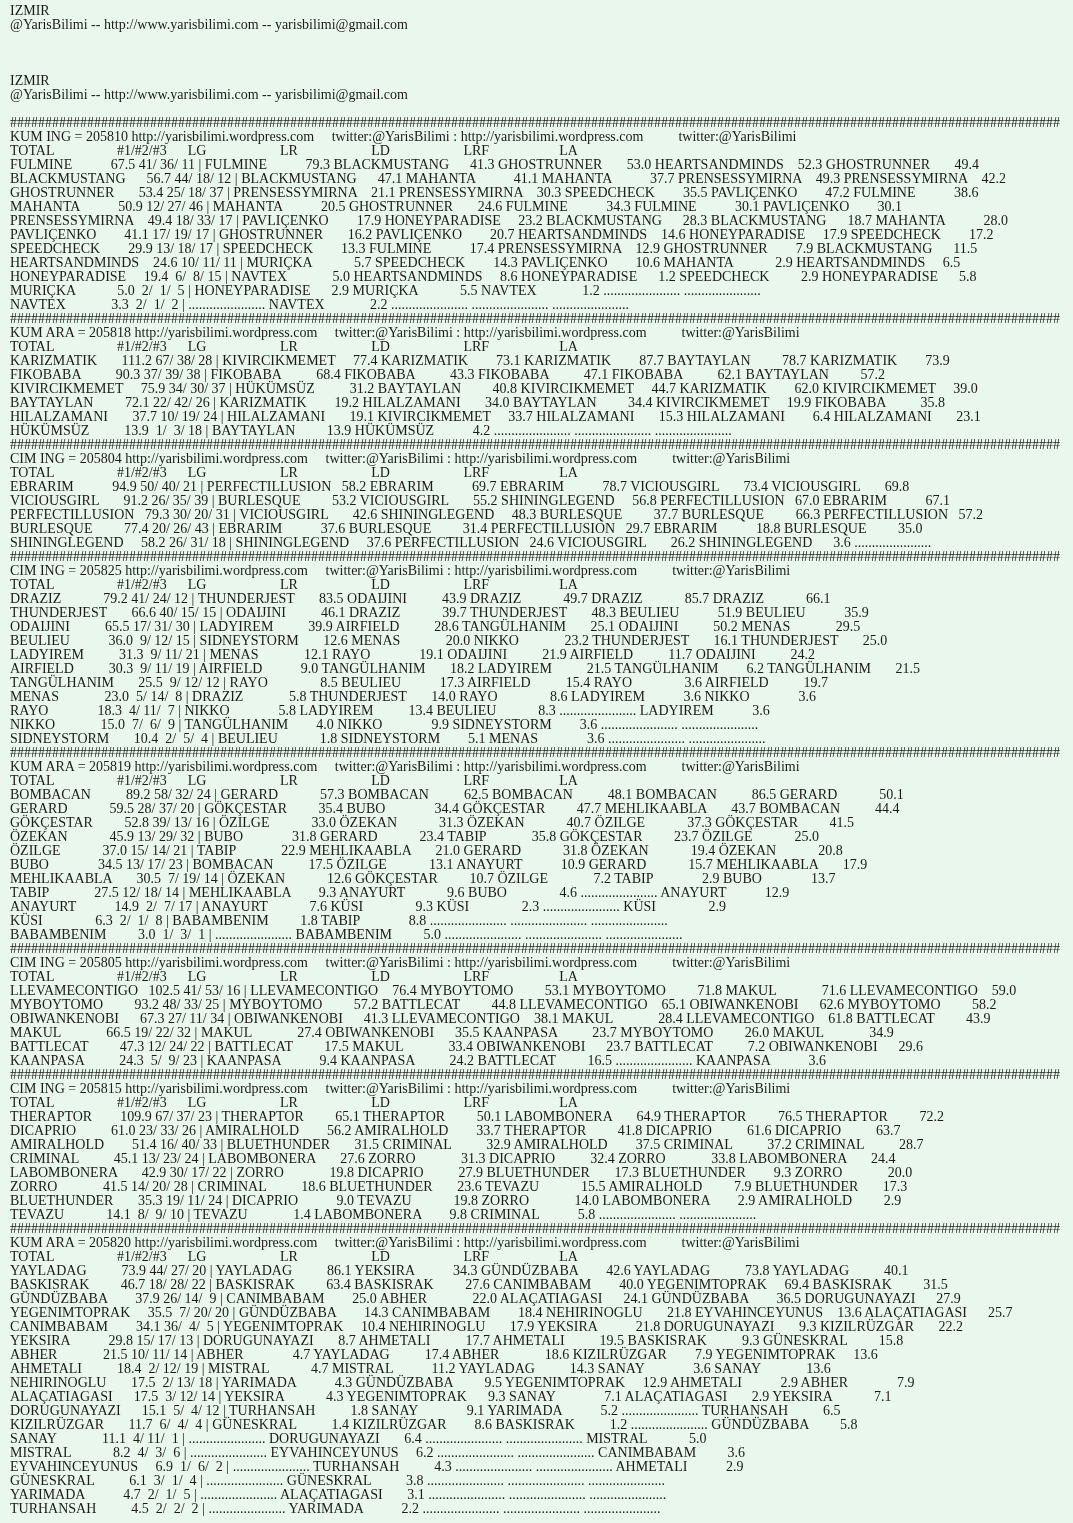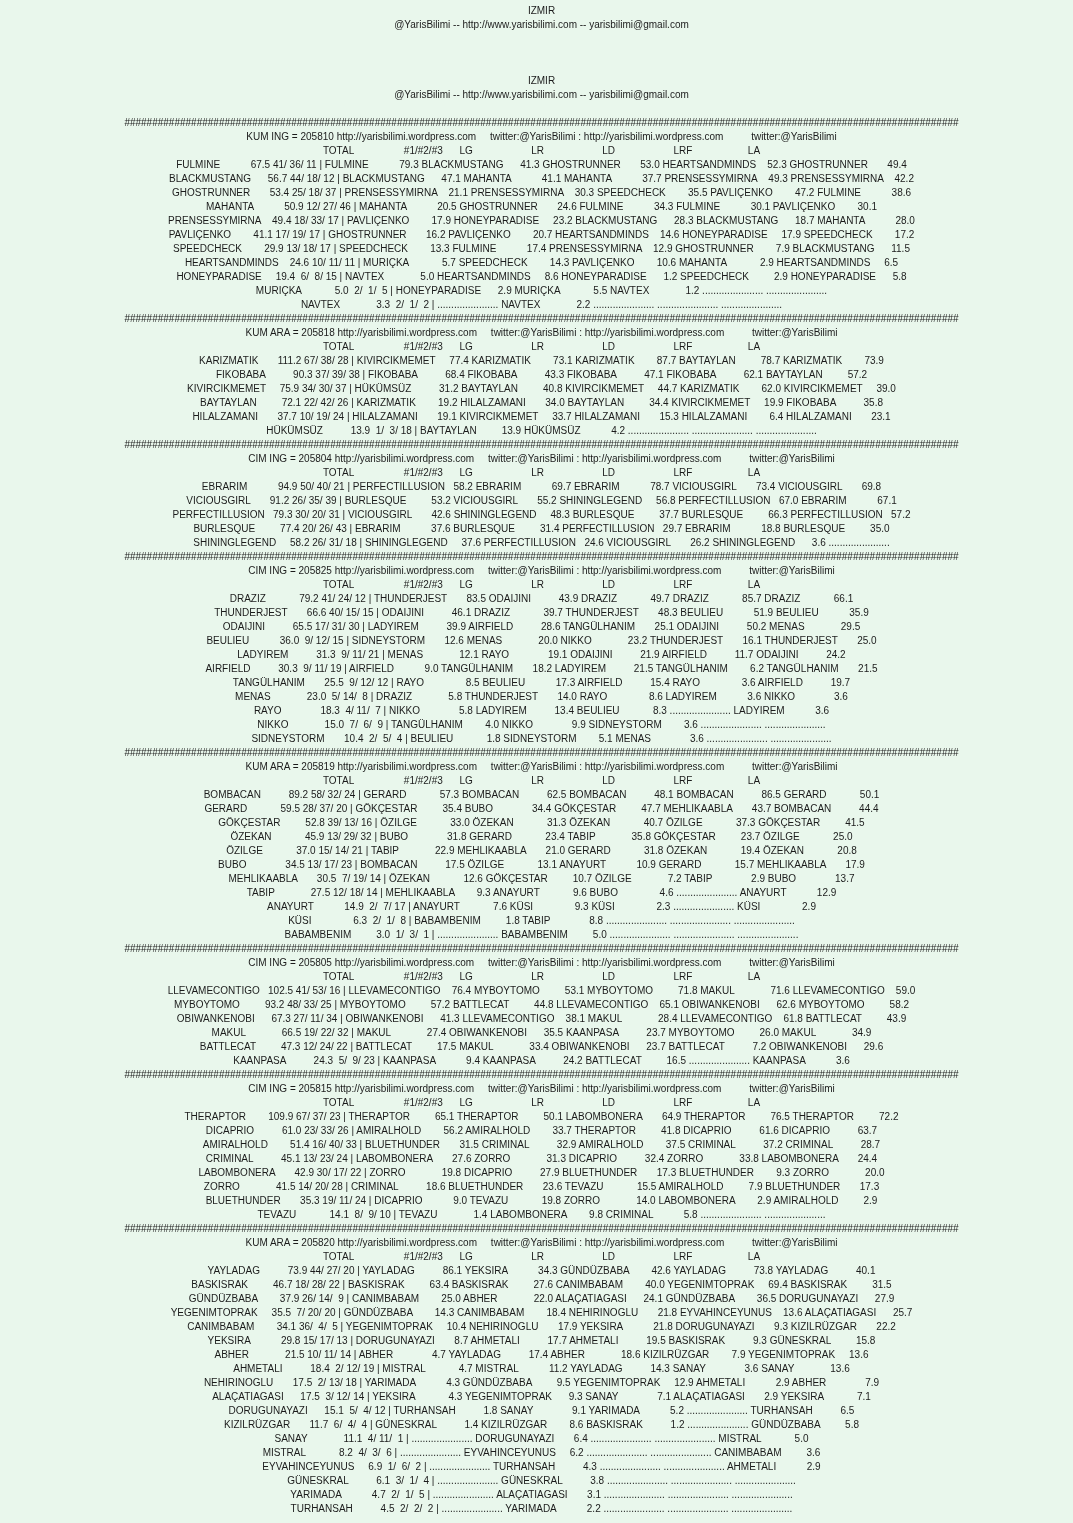--- a/index.html
+++ b/index.html
@@ -1,26 +1,25 @@
 <!DOCTYPE html>
 <html><head>
 <meta charset="utf-8">
 <style>
   html,body{margin:0;padding:0}
   body{
     width:1073px;height:1523px;overflow:hidden;
     background:#e9f7ec;
   }
   .report{
-    font-family:Liberation Sans, sans-serif;
-    font-size:10px;
+    font-family:Liberation Serif, serif;
+    font-size:14px;
     line-height:14px;
     color:#1b1b1b;
     padding:4px 0 0 10px;
     white-space:pre;
-    text-align:center;
   }
   .line{min-height:14px;white-space:pre}
 </style>
 </head>
 <body style="background: rgb(233, 247, 236);">
 
 <div class="report" id="report" style="color: rgb(27, 27, 27);"><div class="line">IZMIR</div><div class="line">@YarisBilimi -- http://www.yarisbilimi.com -- yarisbilimi@gmail.com</div><div class="line"></div><div class="line"></div><div class="line"></div><div class="line">IZMIR</div><div class="line">@YarisBilimi -- http://www.yarisbilimi.com -- yarisbilimi@gmail.com</div><div class="line"></div><div class="line">######################################################################################################################################################</div><div class="line">KUM ING = 205810 http://yarisbilimi.wordpress.com     twitter:@YarisBilimi : http://yarisbilimi.wordpress.com          twitter:@YarisBilimi</div><div class="line">TOTAL                  #1/#2/#3      LG                     LR                     LD                     LRF                    LA</div><div class="line">FULMINE           67.5 41/ 36/ 11 | FULMINE           79.3 BLACKMUSTANG      41.3 GHOSTRUNNER       53.0 HEARTSANDMINDS    52.3 GHOSTRUNNER       49.4</div><div class="line">BLACKMUSTANG      56.7 44/ 18/ 12 | BLACKMUSTANG      47.1 MAHANTA           41.1 MAHANTA           37.7 PRENSESSYMIRNA    49.3 PRENSESSYMIRNA    42.2</div><div class="line">GHOSTRUNNER       53.4 25/ 18/ 37 | PRENSESSYMIRNA    21.1 PRENSESSYMIRNA    30.3 SPEEDCHECK        35.5 PAVLIÇENKO        47.2 FULMINE           38.6</div><div class="line">MAHANTA           50.9 12/ 27/ 46 | MAHANTA           20.5 GHOSTRUNNER       24.6 FULMINE           34.3 FULMINE           30.1 PAVLIÇENKO        30.1</div><div class="line">PRENSESSYMIRNA    49.4 18/ 33/ 17 | PAVLIÇENKO        17.9 HONEYPARADISE     23.2 BLACKMUSTANG      28.3 BLACKMUSTANG      18.7 MAHANTA           28.0</div><div class="line">PAVLIÇENKO        41.1 17/ 19/ 17 | GHOSTRUNNER       16.2 PAVLIÇENKO        20.7 HEARTSANDMINDS    14.6 HONEYPARADISE     17.9 SPEEDCHECK        17.2</div><div class="line">SPEEDCHECK        29.9 13/ 18/ 17 | SPEEDCHECK        13.3 FULMINE           17.4 PRENSESSYMIRNA    12.9 GHOSTRUNNER        7.9 BLACKMUSTANG      11.5</div><div class="line">HEARTSANDMINDS    24.6 10/ 11/ 11 | MURIÇKA            5.7 SPEEDCHECK        14.3 PAVLIÇENKO        10.6 MAHANTA            2.9 HEARTSANDMINDS     6.5</div><div class="line">HONEYPARADISE     19.4  6/  8/ 15 | NAVTEX             5.0 HEARTSANDMINDS     8.6 HONEYPARADISE      1.2 SPEEDCHECK         2.9 HONEYPARADISE      5.8</div><div class="line">MURIÇKA            5.0  2/  1/  5 | HONEYPARADISE      2.9 MURIÇKA            5.5 NAVTEX             1.2 ...................... ......................</div><div class="line">NAVTEX             3.3  2/  1/  2 | ...................... NAVTEX             2.2 ...................... ...................... ......................</div><div class="line">######################################################################################################################################################</div><div class="line">KUM ARA = 205818 http://yarisbilimi.wordpress.com     twitter:@YarisBilimi : http://yarisbilimi.wordpress.com          twitter:@YarisBilimi</div><div class="line">TOTAL                  #1/#2/#3      LG                     LR                     LD                     LRF                    LA</div><div class="line">KARIZMATIK       111.2 67/ 38/ 28 | KIVIRCIKMEMET     77.4 KARIZMATIK        73.1 KARIZMATIK        87.7 BAYTAYLAN         78.7 KARIZMATIK        73.9</div><div class="line">FIKOBABA          90.3 37/ 39/ 38 | FIKOBABA          68.4 FIKOBABA          43.3 FIKOBABA          47.1 FIKOBABA          62.1 BAYTAYLAN         57.2</div><div class="line">KIVIRCIKMEMET     75.9 34/ 30/ 37 | HÜKÜMSÜZ          31.2 BAYTAYLAN         40.8 KIVIRCIKMEMET     44.7 KARIZMATIK        62.0 KIVIRCIKMEMET     39.0</div><div class="line">BAYTAYLAN         72.1 22/ 42/ 26 | KARIZMATIK        19.2 HILALZAMANI       34.0 BAYTAYLAN         34.4 KIVIRCIKMEMET     19.9 FIKOBABA          35.8</div><div class="line">HILALZAMANI       37.7 10/ 19/ 24 | HILALZAMANI       19.1 KIVIRCIKMEMET     33.7 HILALZAMANI       15.3 HILALZAMANI        6.4 HILALZAMANI       23.1</div><div class="line">HÜKÜMSÜZ          13.9  1/  3/ 18 | BAYTAYLAN         13.9 HÜKÜMSÜZ           4.2 ...................... ...................... ......................</div><div class="line">######################################################################################################################################################</div><div class="line">CIM ING = 205804 http://yarisbilimi.wordpress.com     twitter:@YarisBilimi : http://yarisbilimi.wordpress.com          twitter:@YarisBilimi</div><div class="line">TOTAL                  #1/#2/#3      LG                     LR                     LD                     LRF                    LA</div><div class="line">EBRARIM           94.9 50/ 40/ 21 | PERFECTILLUSION   58.2 EBRARIM           69.7 EBRARIM           78.7 VICIOUSGIRL       73.4 VICIOUSGIRL       69.8</div><div class="line">VICIOUSGIRL       91.2 26/ 35/ 39 | BURLESQUE         53.2 VICIOUSGIRL       55.2 SHININGLEGEND     56.8 PERFECTILLUSION   67.0 EBRARIM           67.1</div><div class="line">PERFECTILLUSION   79.3 30/ 20/ 31 | VICIOUSGIRL       42.6 SHININGLEGEND     48.3 BURLESQUE         37.7 BURLESQUE         66.3 PERFECTILLUSION   57.2</div><div class="line">BURLESQUE         77.4 20/ 26/ 43 | EBRARIM           37.6 BURLESQUE         31.4 PERFECTILLUSION   29.7 EBRARIM           18.8 BURLESQUE         35.0</div><div class="line">SHININGLEGEND     58.2 26/ 31/ 18 | SHININGLEGEND     37.6 PERFECTILLUSION   24.6 VICIOUSGIRL       26.2 SHININGLEGEND      3.6 ......................</div><div class="line">######################################################################################################################################################</div><div class="line">CIM ING = 205825 http://yarisbilimi.wordpress.com     twitter:@YarisBilimi : http://yarisbilimi.wordpress.com          twitter:@YarisBilimi</div><div class="line">TOTAL                  #1/#2/#3      LG                     LR                     LD                     LRF                    LA</div><div class="line">DRAZIZ            79.2 41/ 24/ 12 | THUNDERJEST       83.5 ODAIJINI          43.9 DRAZIZ            49.7 DRAZIZ            85.7 DRAZIZ            66.1</div><div class="line">THUNDERJEST       66.6 40/ 15/ 15 | ODAIJINI          46.1 DRAZIZ            39.7 THUNDERJEST       48.3 BEULIEU           51.9 BEULIEU           35.9</div><div class="line">ODAIJINI          65.5 17/ 31/ 30 | LADYIREM          39.9 AIRFIELD          28.6 TANGÜLHANIM       25.1 ODAIJINI          50.2 MENAS             29.5</div><div class="line">BEULIEU           36.0  9/ 12/ 15 | SIDNEYSTORM       12.6 MENAS             20.0 NIKKO             23.2 THUNDERJEST       16.1 THUNDERJEST       25.0</div><div class="line">LADYIREM          31.3  9/ 11/ 21 | MENAS             12.1 RAYO              19.1 ODAIJINI          21.9 AIRFIELD          11.7 ODAIJINI          24.2</div><div class="line">AIRFIELD          30.3  9/ 11/ 19 | AIRFIELD           9.0 TANGÜLHANIM       18.2 LADYIREM          21.5 TANGÜLHANIM        6.2 TANGÜLHANIM       21.5</div><div class="line">TANGÜLHANIM       25.5  9/ 12/ 12 | RAYO               8.5 BEULIEU           17.3 AIRFIELD          15.4 RAYO               3.6 AIRFIELD          19.7</div><div class="line">MENAS             23.0  5/ 14/  8 | DRAZIZ             5.8 THUNDERJEST       14.0 RAYO               8.6 LADYIREM           3.6 NIKKO              3.6</div><div class="line">RAYO              18.3  4/ 11/  7 | NIKKO              5.8 LADYIREM          13.4 BEULIEU            8.3 ...................... LADYIREM           3.6</div><div class="line">NIKKO             15.0  7/  6/  9 | TANGÜLHANIM        4.0 NIKKO              9.9 SIDNEYSTORM        3.6 ...................... ......................</div><div class="line">SIDNEYSTORM       10.4  2/  5/  4 | BEULIEU            1.8 SIDNEYSTORM        5.1 MENAS              3.6 ...................... ......................</div><div class="line">######################################################################################################################################################</div><div class="line">KUM ARA = 205819 http://yarisbilimi.wordpress.com     twitter:@YarisBilimi : http://yarisbilimi.wordpress.com          twitter:@YarisBilimi</div><div class="line">TOTAL                  #1/#2/#3      LG                     LR                     LD                     LRF                    LA</div><div class="line">BOMBACAN          89.2 58/ 32/ 24 | GERARD            57.3 BOMBACAN          62.5 BOMBACAN          48.1 BOMBACAN          86.5 GERARD            50.1</div><div class="line">GERARD            59.5 28/ 37/ 20 | GÖKÇESTAR         35.4 BUBO              34.4 GÖKÇESTAR         47.7 MEHLIKAABLA       43.7 BOMBACAN          44.4</div><div class="line">GÖKÇESTAR         52.8 39/ 13/ 16 | ÖZILGE            33.0 ÖZEKAN            31.3 ÖZEKAN            40.7 ÖZILGE            37.3 GÖKÇESTAR         41.5</div><div class="line">ÖZEKAN            45.9 13/ 29/ 32 | BUBO              31.8 GERARD            23.4 TABIP             35.8 GÖKÇESTAR         23.7 ÖZILGE            25.0</div><div class="line">ÖZILGE            37.0 15/ 14/ 21 | TABIP             22.9 MEHLIKAABLA       21.0 GERARD            31.8 ÖZEKAN            19.4 ÖZEKAN            20.8</div><div class="line">BUBO              34.5 13/ 17/ 23 | BOMBACAN          17.5 ÖZILGE            13.1 ANAYURT           10.9 GERARD            15.7 MEHLIKAABLA       17.9</div><div class="line">MEHLIKAABLA       30.5  7/ 19/ 14 | ÖZEKAN            12.6 GÖKÇESTAR         10.7 ÖZILGE             7.2 TABIP              2.9 BUBO              13.7</div><div class="line">TABIP             27.5 12/ 18/ 14 | MEHLIKAABLA        9.3 ANAYURT            9.6 BUBO               4.6 ...................... ANAYURT           12.9</div><div class="line">ANAYURT           14.9  2/  7/ 17 | ANAYURT            7.6 KÜSI               9.3 KÜSI               2.3 ...................... KÜSI               2.9</div><div class="line">KÜSI               6.3  2/  1/  8 | BABAMBENIM         1.8 TABIP              8.8 ...................... ...................... ......................</div><div class="line">BABAMBENIM         3.0  1/  3/  1 | ...................... BABAMBENIM         5.0 ...................... ...................... ......................</div><div class="line">######################################################################################################################################################</div><div class="line">CIM ING = 205805 http://yarisbilimi.wordpress.com     twitter:@YarisBilimi : http://yarisbilimi.wordpress.com          twitter:@YarisBilimi</div><div class="line">TOTAL                  #1/#2/#3      LG                     LR                     LD                     LRF                    LA</div><div class="line">LLEVAMECONTIGO   102.5 41/ 53/ 16 | LLEVAMECONTIGO    76.4 MYBOYTOMO         53.1 MYBOYTOMO         71.8 MAKUL             71.6 LLEVAMECONTIGO    59.0</div><div class="line">MYBOYTOMO         93.2 48/ 33/ 25 | MYBOYTOMO         57.2 BATTLECAT         44.8 LLEVAMECONTIGO    65.1 OBIWANKENOBI      62.6 MYBOYTOMO         58.2</div><div class="line">OBIWANKENOBI      67.3 27/ 11/ 34 | OBIWANKENOBI      41.3 LLEVAMECONTIGO    38.1 MAKUL             28.4 LLEVAMECONTIGO    61.8 BATTLECAT         43.9</div><div class="line">MAKUL             66.5 19/ 22/ 32 | MAKUL             27.4 OBIWANKENOBI      35.5 KAANPASA          23.7 MYBOYTOMO         26.0 MAKUL             34.9</div><div class="line">BATTLECAT         47.3 12/ 24/ 22 | BATTLECAT         17.5 MAKUL             33.4 OBIWANKENOBI      23.7 BATTLECAT          7.2 OBIWANKENOBI      29.6</div><div class="line">KAANPASA          24.3  5/  9/ 23 | KAANPASA           9.4 KAANPASA          24.2 BATTLECAT         16.5 ...................... KAANPASA           3.6</div><div class="line">######################################################################################################################################################</div><div class="line">CIM ING = 205815 http://yarisbilimi.wordpress.com     twitter:@YarisBilimi : http://yarisbilimi.wordpress.com          twitter:@YarisBilimi</div><div class="line">TOTAL                  #1/#2/#3      LG                     LR                     LD                     LRF                    LA</div><div class="line">THERAPTOR        109.9 67/ 37/ 23 | THERAPTOR         65.1 THERAPTOR         50.1 LABOMBONERA       64.9 THERAPTOR         76.5 THERAPTOR         72.2</div><div class="line">DICAPRIO          61.0 23/ 33/ 26 | AMIRALHOLD        56.2 AMIRALHOLD        33.7 THERAPTOR         41.8 DICAPRIO          61.6 DICAPRIO          63.7</div><div class="line">AMIRALHOLD        51.4 16/ 40/ 33 | BLUETHUNDER       31.5 CRIMINAL          32.9 AMIRALHOLD        37.5 CRIMINAL          37.2 CRIMINAL          28.7</div><div class="line">CRIMINAL          45.1 13/ 23/ 24 | LABOMBONERA       27.6 ZORRO             31.3 DICAPRIO          32.4 ZORRO             33.8 LABOMBONERA       24.4</div><div class="line">LABOMBONERA       42.9 30/ 17/ 22 | ZORRO             19.8 DICAPRIO          27.9 BLUETHUNDER       17.3 BLUETHUNDER        9.3 ZORRO             20.0</div><div class="line">ZORRO             41.5 14/ 20/ 28 | CRIMINAL          18.6 BLUETHUNDER       23.6 TEVAZU            15.5 AMIRALHOLD         7.9 BLUETHUNDER       17.3</div><div class="line">BLUETHUNDER       35.3 19/ 11/ 24 | DICAPRIO           9.0 TEVAZU            19.8 ZORRO             14.0 LABOMBONERA        2.9 AMIRALHOLD         2.9</div><div class="line">TEVAZU            14.1  8/  9/ 10 | TEVAZU             1.4 LABOMBONERA        9.8 CRIMINAL           5.8 ...................... ......................</div><div class="line">######################################################################################################################################################</div><div class="line">KUM ARA = 205820 http://yarisbilimi.wordpress.com     twitter:@YarisBilimi : http://yarisbilimi.wordpress.com          twitter:@YarisBilimi</div><div class="line">TOTAL                  #1/#2/#3      LG                     LR                     LD                     LRF                    LA</div><div class="line">YAYLADAG          73.9 44/ 27/ 20 | YAYLADAG          86.1 YEKSIRA           34.3 GÜNDÜZBABA        42.6 YAYLADAG          73.8 YAYLADAG          40.1</div><div class="line">BASKISRAK         46.7 18/ 28/ 22 | BASKISRAK         63.4 BASKISRAK         27.6 CANIMBABAM        40.0 YEGENIMTOPRAK     69.4 BASKISRAK         31.5</div><div class="line">GÜNDÜZBABA        37.9 26/ 14/  9 | CANIMBABAM        25.0 ABHER             22.0 ALAÇATIAGASI      24.1 GÜNDÜZBABA        36.5 DORUGUNAYAZI      27.9</div><div class="line">YEGENIMTOPRAK     35.5  7/ 20/ 20 | GÜNDÜZBABA        14.3 CANIMBABAM        18.4 NEHIRINOGLU       21.8 EYVAHINCEYUNUS    13.6 ALAÇATIAGASI      25.7</div><div class="line">CANIMBABAM        34.1 36/  4/  5 | YEGENIMTOPRAK     10.4 NEHIRINOGLU       17.9 YEKSIRA           21.8 DORUGUNAYAZI       9.3 KIZILRÜZGAR       22.2</div><div class="line">YEKSIRA           29.8 15/ 17/ 13 | DORUGUNAYAZI       8.7 AHMETALI          17.7 AHMETALI          19.5 BASKISRAK          9.3 GÜNESKRAL         15.8</div><div class="line">ABHER             21.5 10/ 11/ 14 | ABHER              4.7 YAYLADAG          17.4 ABHER             18.6 KIZILRÜZGAR        7.9 YEGENIMTOPRAK     13.6</div><div class="line">AHMETALI          18.4  2/ 12/ 19 | MISTRAL            4.7 MISTRAL           11.2 YAYLADAG          14.3 SANAY              3.6 SANAY             13.6</div><div class="line">NEHIRINOGLU       17.5  2/ 13/ 18 | YARIMADA           4.3 GÜNDÜZBABA         9.5 YEGENIMTOPRAK     12.9 AHMETALI           2.9 ABHER              7.9</div><div class="line">ALAÇATIAGASI      17.5  3/ 12/ 14 | YEKSIRA            4.3 YEGENIMTOPRAK      9.3 SANAY              7.1 ALAÇATIAGASI       2.9 YEKSIRA            7.1</div><div class="line">DORUGUNAYAZI      15.1  5/  4/ 12 | TURHANSAH          1.8 SANAY              9.1 YARIMADA           5.2 ...................... TURHANSAH          6.5</div><div class="line">KIZILRÜZGAR       11.7  6/  4/  4 | GÜNESKRAL          1.4 KIZILRÜZGAR        8.6 BASKISRAK          1.2 ...................... GÜNDÜZBABA         5.8</div><div class="line">SANAY             11.1  4/ 11/  1 | ...................... DORUGUNAYAZI       6.4 ...................... ...................... MISTRAL            5.0</div><div class="line">MISTRAL            8.2  4/  3/  6 | ...................... EYVAHINCEYUNUS     6.2 ...................... ...................... CANIMBABAM         3.6</div><div class="line">EYVAHINCEYUNUS     6.9  1/  6/  2 | ...................... TURHANSAH          4.3 ...................... ...................... AHMETALI           2.9</div><div class="line">GÜNESKRAL          6.1  3/  1/  4 | ...................... GÜNESKRAL          3.8 ...................... ...................... ......................</div><div class="line">YARIMADA           4.7  2/  1/  5 | ...................... ALAÇATIAGASI       3.1 ...................... ...................... ......................</div><div class="line">TURHANSAH          4.5  2/  2/  2 | ...................... YARIMADA           2.2 ...................... ...................... ......................</div></div>
 
 </body></html>

